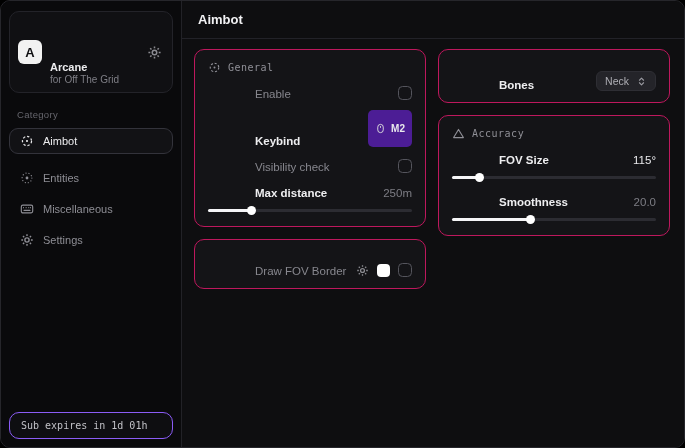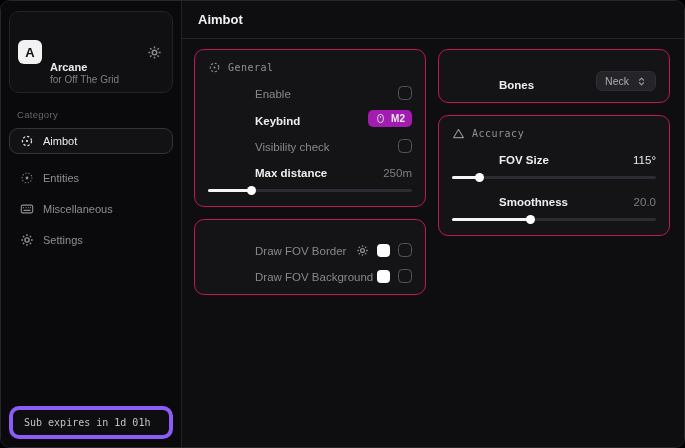--- a/index.html
+++ b/index.html
@@ -25,21 +25,21 @@
   .brand-gear { color:#8a8a90; display:flex; }
   .category { font-size:9.5px; color:#66666d; margin:16px 8px 8px 8px;
     letter-spacing:0.3px; }
   .nav { display:flex; flex-direction:column; gap:5px; }
   .nav-item { display:flex; align-items:center; gap:9px; height:26px;
     padding:0 10px; border-radius:9px; border:1px solid transparent;
     color:#8e8e95; font-size:11px; cursor:pointer; }
   .nav-item.selected { border-color:#33333b; background:#121215; color:#ececee; }
   .nav-item .nicon { display:flex; color:inherit; }
   .nav-item:nth-child(1){ margin-bottom:6px; }
-  .sidebar-footer { margin-top:auto; border:4px solid #8b5cf6; border-radius:10px;
+  .sidebar-footer { margin-top:auto; border:1px solid #8b5cf6; border-radius:10px;
     background:#0e0e11; padding:7px 11px; }
   .sf-line1 { font-family:"DejaVu Sans Mono", monospace; font-size:10px;
     color:#c2c2c7; }
   .sf-line2 { font-size:9px; font-weight:bold; color:#6f6f76; margin-top:3px; }
   
   .main { flex:1; background:#0e0e10; border-left:1px solid #222227;
     display:flex; flex-direction:column; }
   .main-header { height:38px; display:flex; align-items:center;
     padding:0 16px; border-bottom:1px solid #222228; }
   .main-title { font-size:13px; font-weight:bold; color:#f2f2f4; }
@@ -52,22 +52,22 @@
     color:#8f8f96; margin-bottom:4px; }
   .card-head .chead-label { font-family:"DejaVu Sans Mono", monospace;
     font-size:10px; letter-spacing:0.5px; }
   .row { display:flex; align-items:flex-end; justify-content:space-between;
     margin-top:10px; min-height:16px;margin-left:47px; }
   .row-label { font-size:11.5px; color:#87878e; }
   .row-label.bright { color:#eeeef0; font-weight:bold; }
   .row-right { display:flex; align-items:center; gap:8px; }
   .checkbox { width:14px; height:14px; border:1.5px solid #55555d;
     border-radius:4.5px; background:transparent; cursor:pointer; }
-  .kbd-badge { display:flex; align-items:center; gap:5px; background:#a21caf;
-    border-radius:5px; padding:3px 7px; color:#e9e9ec; font-size:10px;
+  .kbd-badge { display:flex; align-items:center; gap:5px; background:#4c1d95;
+    border-radius:5px; padding:13px 7px; color:#e9e9ec; font-size:10px;
     font-weight:bold; cursor:pointer; }
   .kbd-badge .micon { display:flex; color:#d8d8dc; }
   .select-badge { display:flex; align-items:center; gap:7px; background:#242429;
     border:1px solid #2e2e34; border-radius:6px; padding:3px 8px;
     color:#aeaeb4; font-size:10.5px; cursor:pointer; }
   .select-badge .sicon { display:flex; color:#9a9aa1; }
   .swatch { width:13px; height:13px; border-radius:4px; background:#fff;
     cursor:pointer; }
   .mini-gear { display:flex; color:#8a8a90; cursor:pointer; }
   .value { font-size:11.5px; color:#7d7d84; }
@@ -235,27 +235,20 @@
             <span class="row-right">
               <span class="mini-gear">
                 <svg width="13" height="13" viewBox="0 0 16 16">
                     <use href="#i-gear"></use>
                   </svg>
                 </span>
               <span class="swatch"></span>
               <span class="checkbox"></span>
             </span>
           </div>
-          <div class="row">
-            <span class="row-label">Draw FOV Background</span>
-            <span class="row-right">
-              <span class="swatch"></span>
-              <span class="checkbox"></span>
-            </span>
-          </div>
         </div>
       </div>
 
       <div class="col">
 
         <div class="card">
           <div class="row">
             <span class="row-label bright">Bones</span>
             <span class="select-badge">
               <span>Neck</span>

